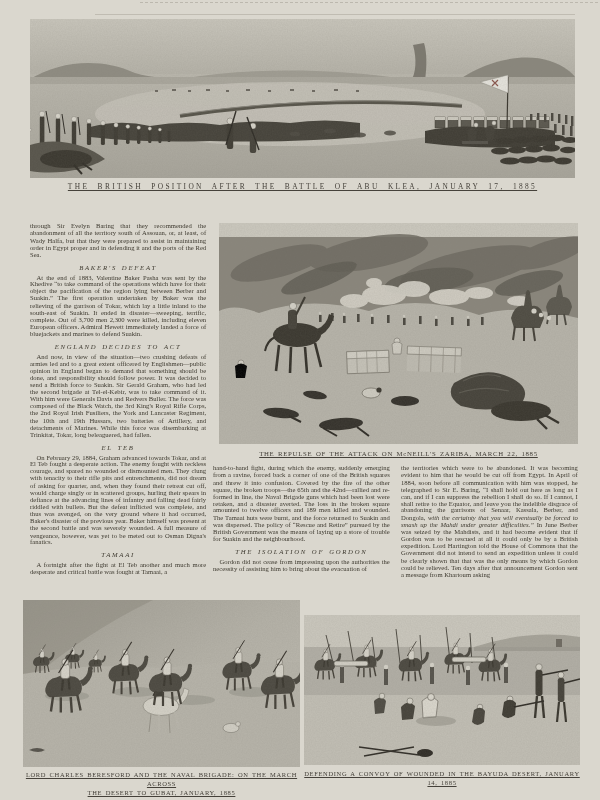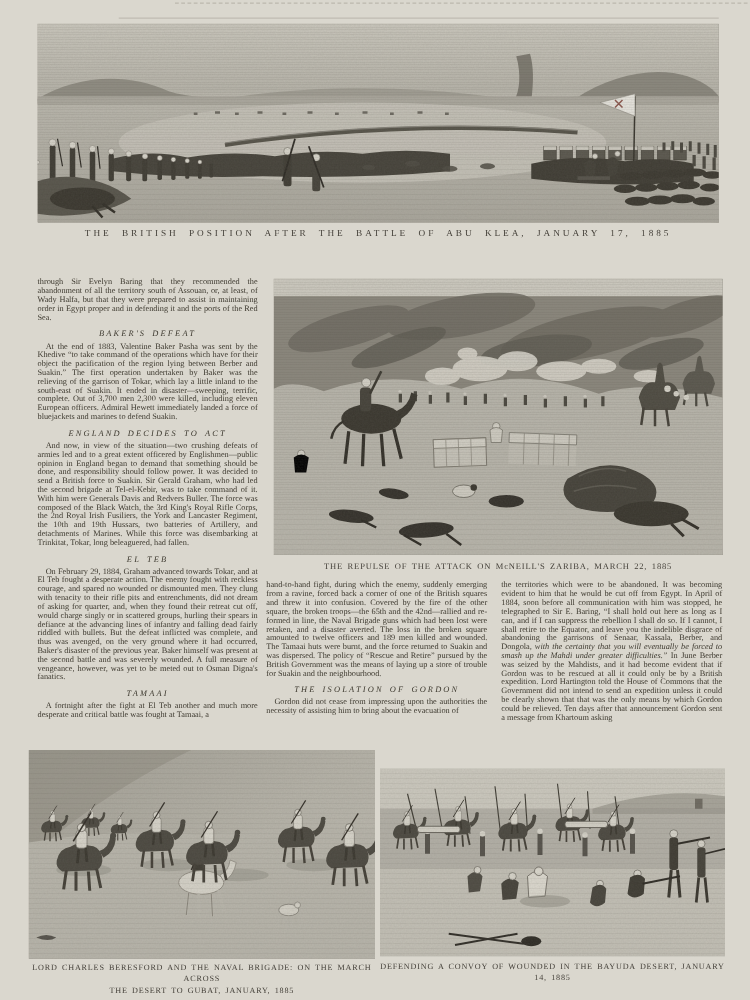--- a/index.html
+++ b/index.html
@@ -12,21 +12,21 @@
   
   .rule{position:absolute;border-top:1px solid rgba(100,94,80,0.40);}
   .rule.dashed{border-top:1px dashed rgba(120,114,98,0.30);}
   
   .plate{position:absolute;background:#b7b4aa;box-shadow:inset 0 0 7px rgba(70,65,55,0.35);}
   .plate svg{display:block;width:100%;height:100%;}
   .plate::after{content:"";position:absolute;inset:0;pointer-events:none;
     background:repeating-linear-gradient(0deg,rgba(55,50,42,0.06) 0px,rgba(55,50,42,0.06) 0.5px,transparent 0.5px,transparent 2px);}
   
   .caption{position:absolute;text-align:center;color:var(--caption,#45413a);
-    letter-spacing:0.10em;word-spacing:0.18em;line-height:9px;}
+    letter-spacing:0.10em;word-spacing:0.18em;line-height:9px;text-decoration:underline;}
   #cap-top{left:30px;top:182px;width:545px;font-size:7.4px;letter-spacing:0.32em;word-spacing:0.55em;}
   #cap-mid{left:219px;top:449px;width:359px;font-size:6.8px;}
   #cap-bl{left:23px;top:770px;width:277px;font-size:6.5px;}
   #cap-br{left:304px;top:769px;width:276px;font-size:6.5px;}
   
   .col{position:absolute;color:var(--ink,#3d392f);transform:scale(0.65);transform-origin:0 0;}
   #col-left{left:30px;top:223px;width:271px;}
   #col-mid{left:213px;top:465px;width:272px;}
   #col-right{left:401px;top:465px;width:272px;}
   .col-para{margin:0;font-size:10.2px;line-height:10.9px;text-align:justify;}

